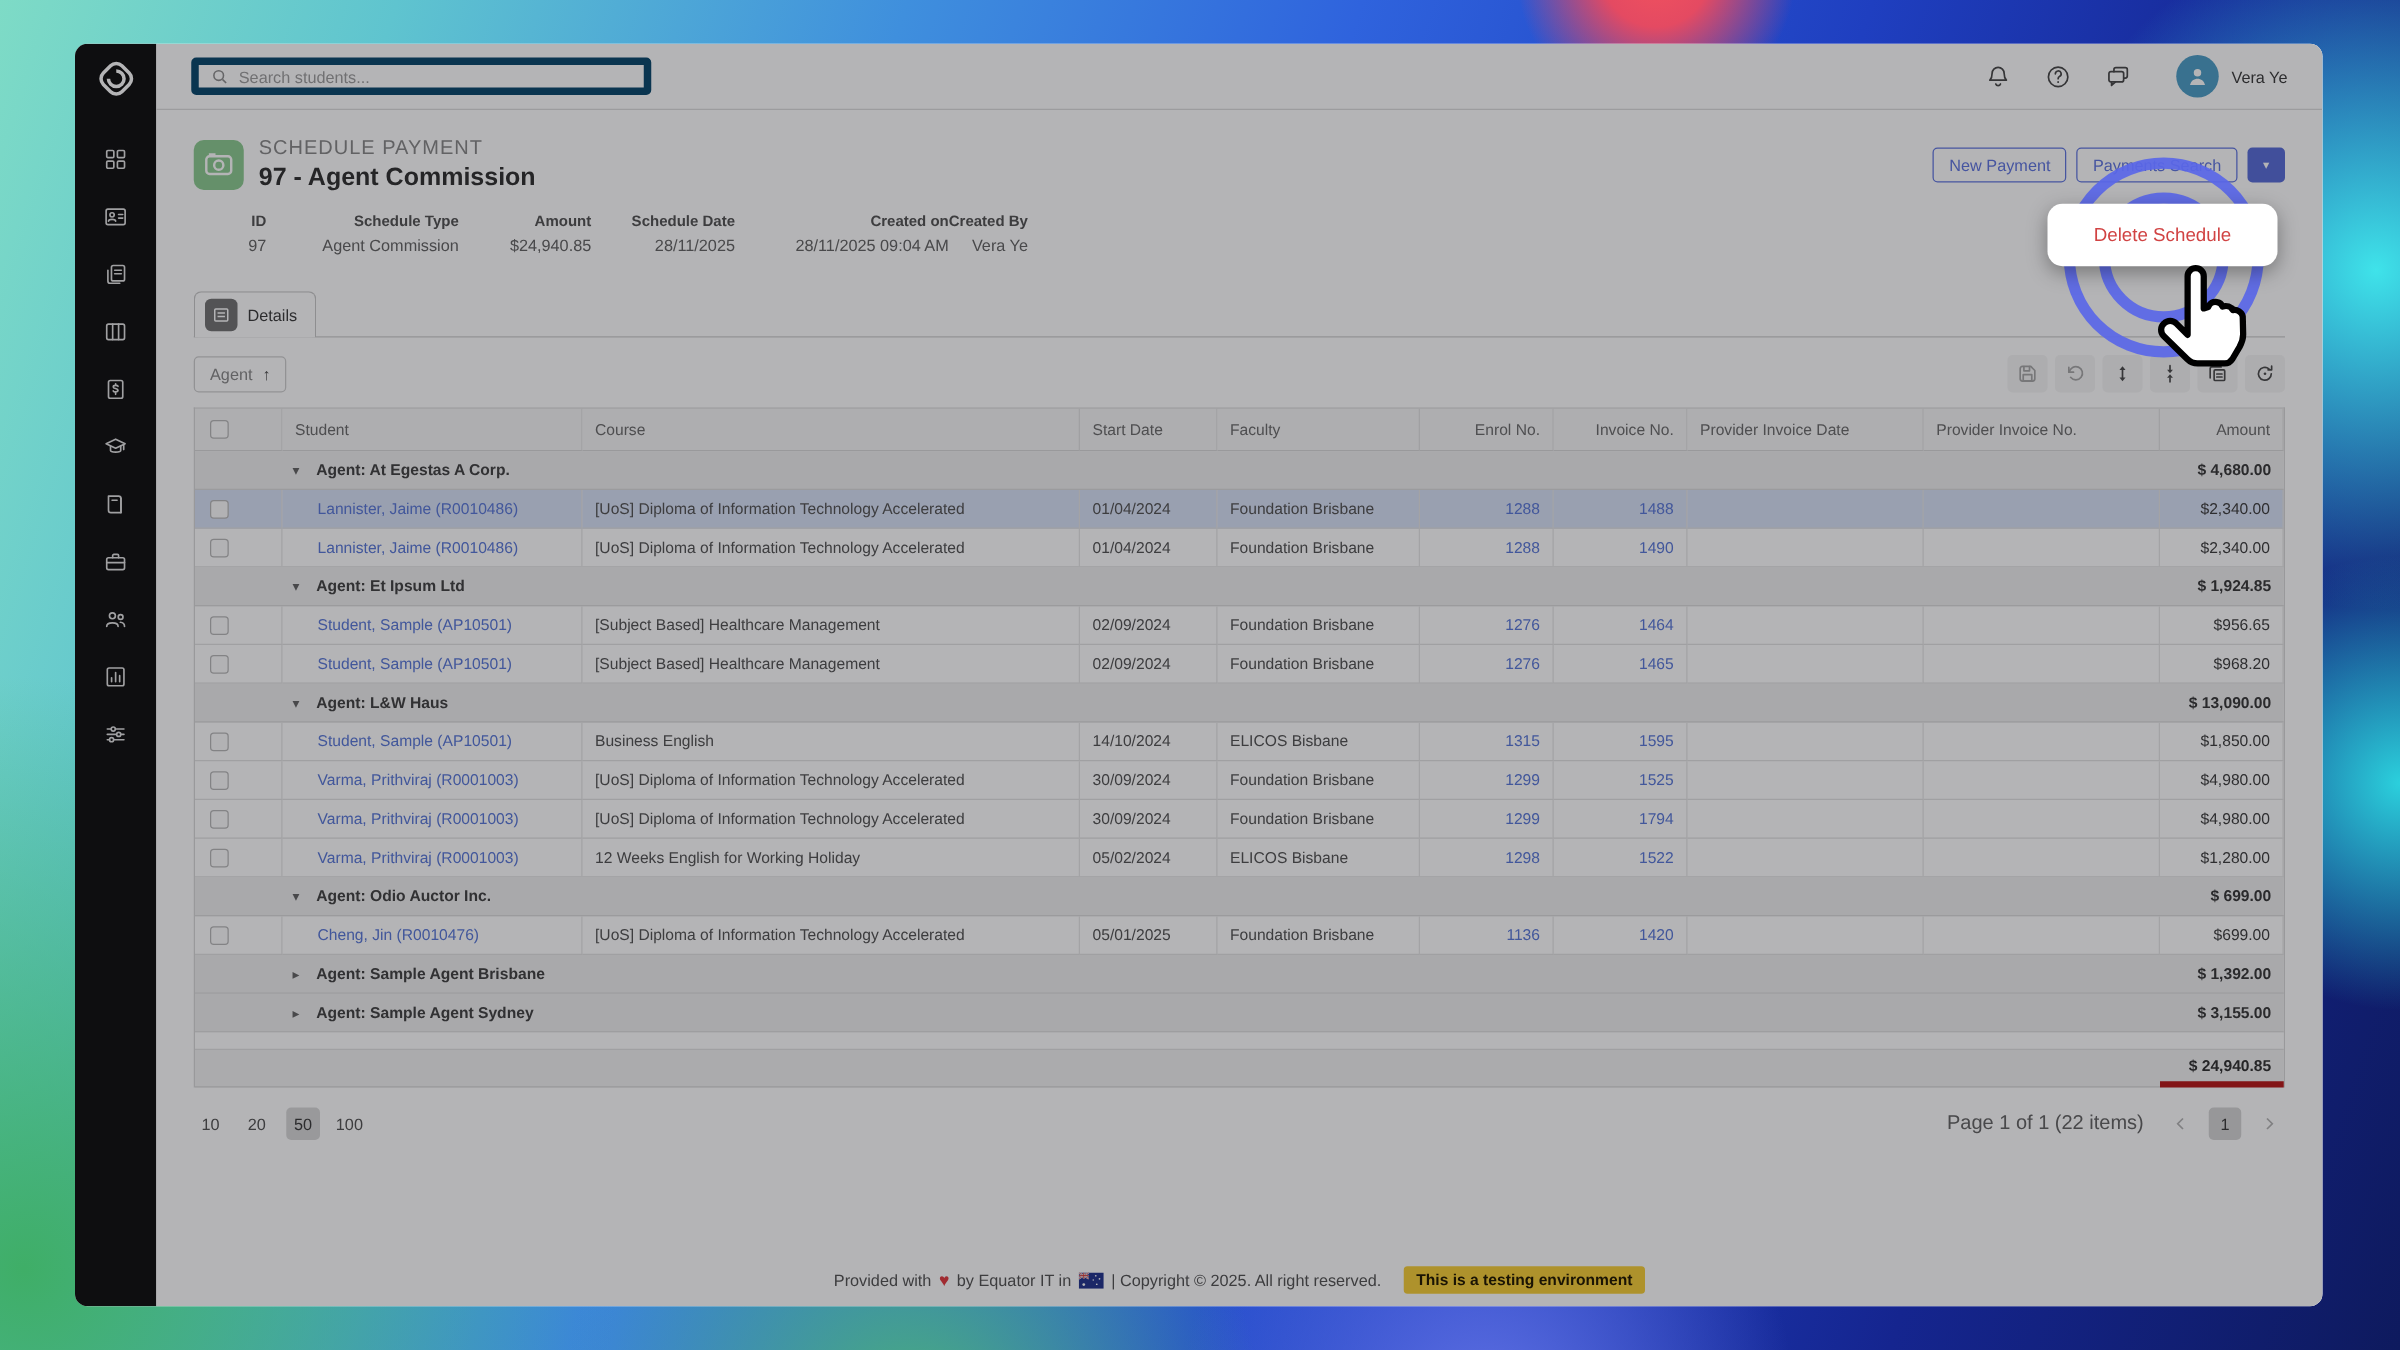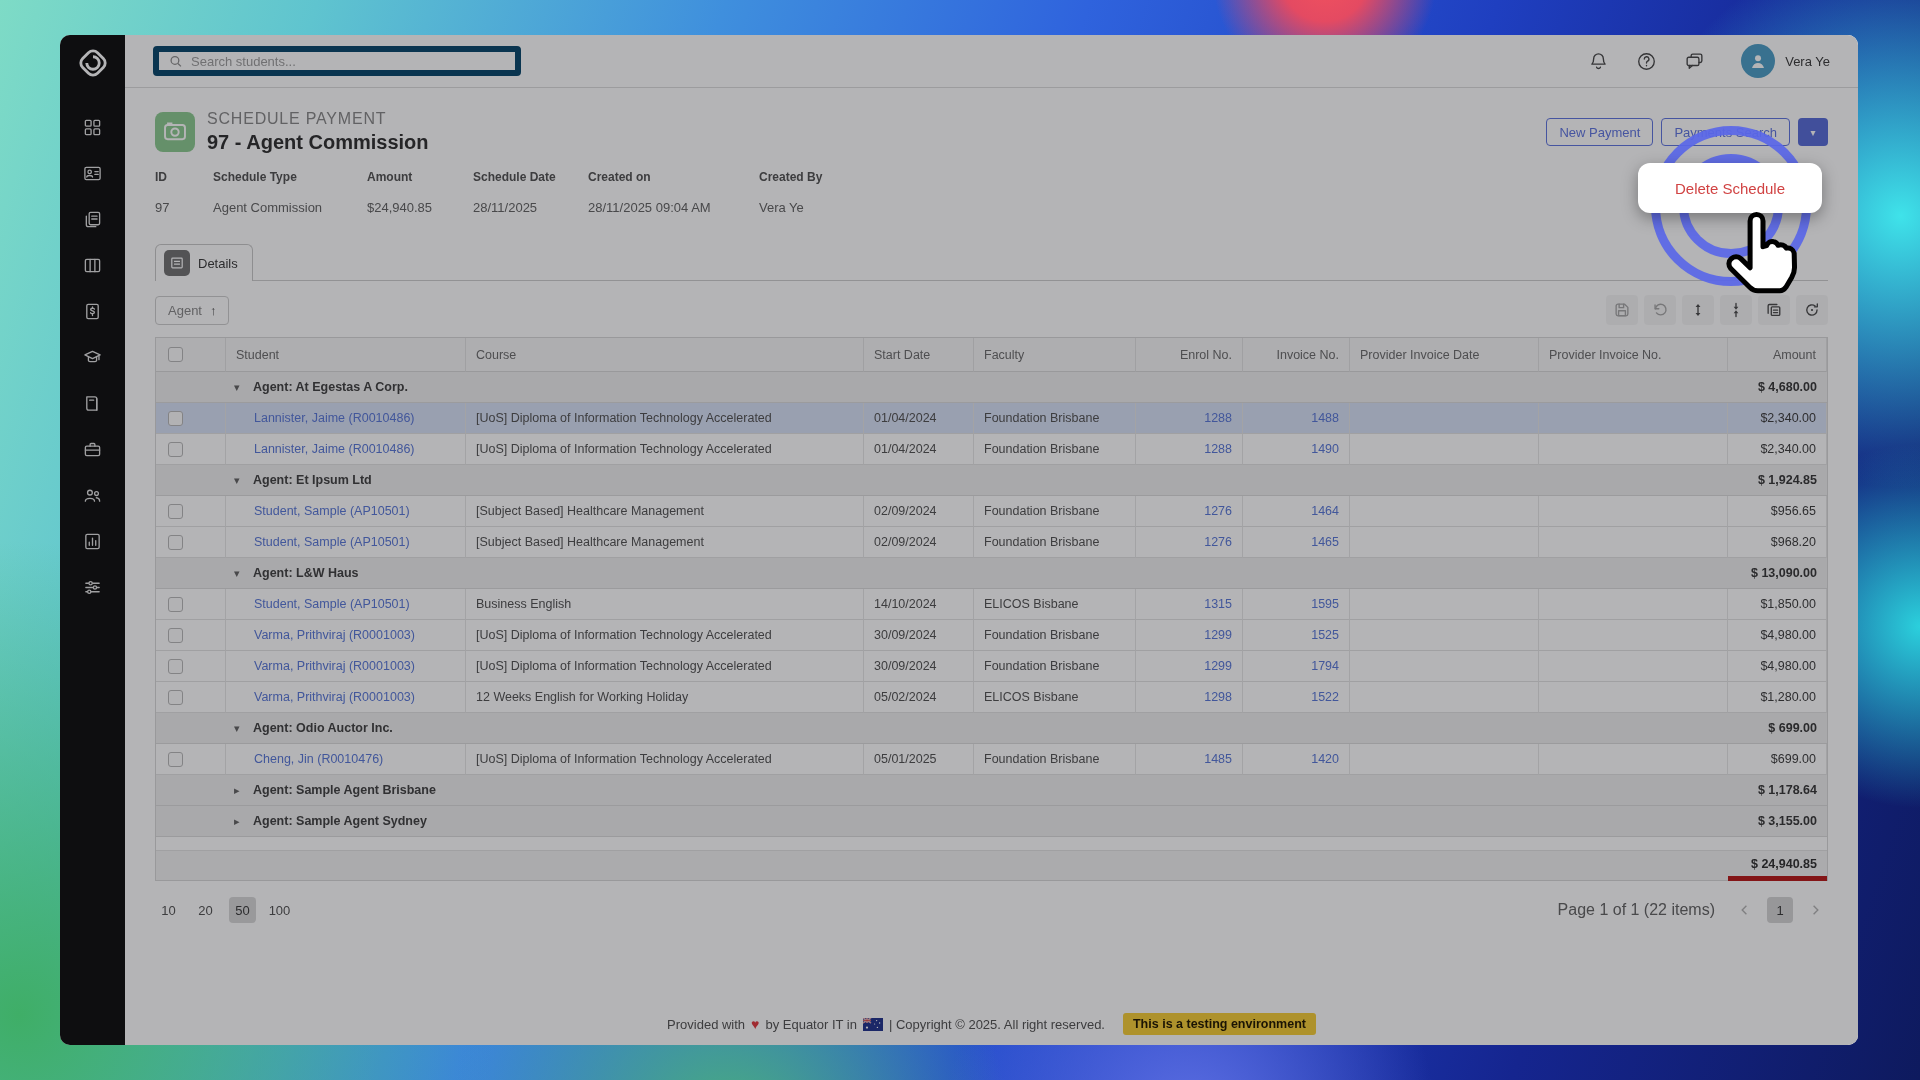--- a/index.html
+++ b/index.html
@@ -47,21 +47,21 @@
   .header-row { margin-top:22px; display:flex; align-items:center; }
   .hdr-icon { width:40px; height:40px; border-radius:8px; background:#8fcc92; display:flex; align-items:center; justify-content:center; margin-right:12px; }
   .eyebrow { font-size:16px; letter-spacing:.8px; color:#8a8a8a; margin-bottom:3px; }
   .title { font-size:20px; font-weight:bold; color:#333; }
   .hdr-actions { margin-left:auto; display:flex; align-items:center; gap:8px; }
   .btn-outline { height:28px; padding:0 12px; border:1px solid #6277e0; border-radius:4px; background:transparent;
                  color:#6277e0; font-size:13px; font-family:inherit; cursor:pointer; }
   .btn-drop { width:30px; height:28px; border:none; border-radius:4px; background:#5b6fd8; color:#fff; font-size:10px; cursor:pointer; }
 
   .info-row { margin-top:16px; display:flex; }
-  .info-col { display:flex; flex-direction:column; gap:16px; }
+  .info-col { display:flex; flex-direction:column; gap:5px;align-items:flex-end; }
   .info-col:nth-child(1){ width:58px; } .info-col:nth-child(2){ width:154px; }
   .info-col:nth-child(3){ width:106px; } .info-col:nth-child(4){ width:115px; }
   .info-col:nth-child(5){ width:171px; }
   .info-label { font-size:12px; font-weight:bold; color:#555; }
   .info-value { font-size:13px; color:#666; }
 
   
   .tabbar { margin-top:28px; border-bottom:1px solid #cfcfcf; display:flex; }
   .tab { display:flex; align-items:center; gap:8px; padding:5px 14px 5px 8px; border:1px solid #c9c9c9; border-bottom:none;
          border-radius:6px 6px 0 0; background:#fff; position:relative; top:1px; cursor:pointer; }
@@ -604,35 +604,35 @@
               <div class="cell" style="padding: 0px;">
                 <span class="checkbox"></span>
               </div>
               <div class="cell student">
                 <span class="link">Cheng, Jin (R0010476)</span>
               </div>
               <div class="cell">[UoS] Diploma of Information Technology Accelerated</div>
               <div class="cell">05/01/2025</div>
               <div class="cell">Foundation Brisbane</div>
               <div class="cell r">
-                <span class="link">1485</span>
+                <span class="link">1136</span>
               </div>
               <div class="cell r">
                 <span class="link">1420</span>
               </div>
               <div class="cell"></div>
               <div class="cell"></div>
               <div class="cell r" style="color: rgb(63, 63, 63);">$699.00</div>
             </div>
             <div class="grid-cols">
               <div class="group-cell">
                 <span class="caret">▸</span>
                 <span>Agent: Sample Agent Brisbane</span>
               </div>
-              <div class="group-amt">$ 1,178.64</div>
+              <div class="group-amt">$ 1,392.00</div>
             </div>
             <div class="grid-cols">
               <div class="group-cell">
                 <span class="caret">▸</span>
                 <span>Agent: Sample Agent Sydney</span>
               </div>
               <div class="group-amt">$ 3,155.00</div>
             </div>
             <div class="grid-cols">
               <div class="filler"></div>

